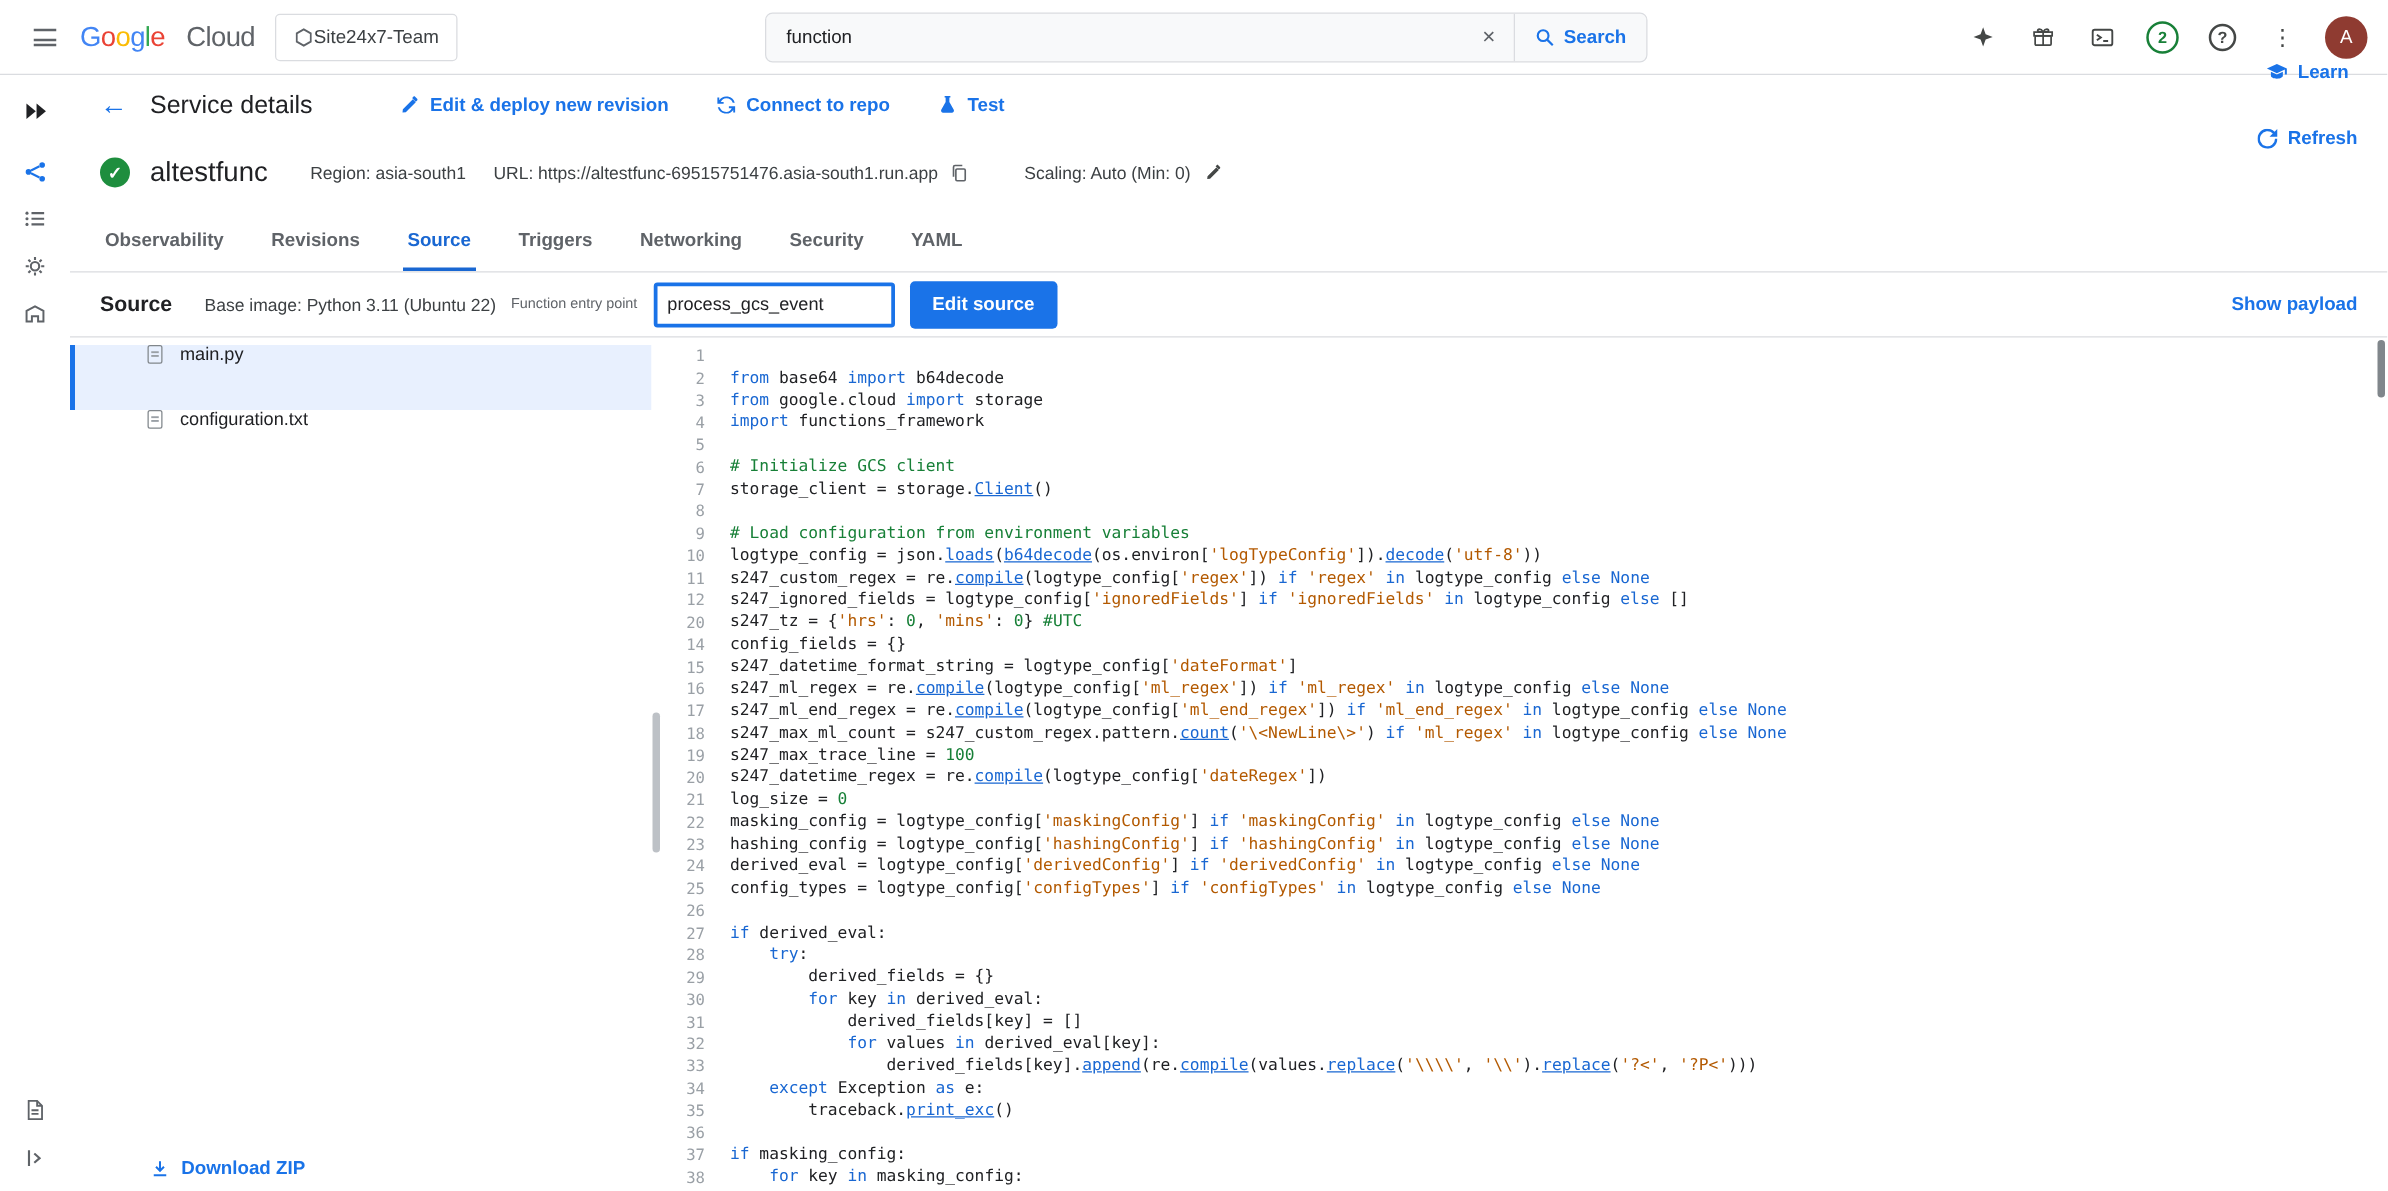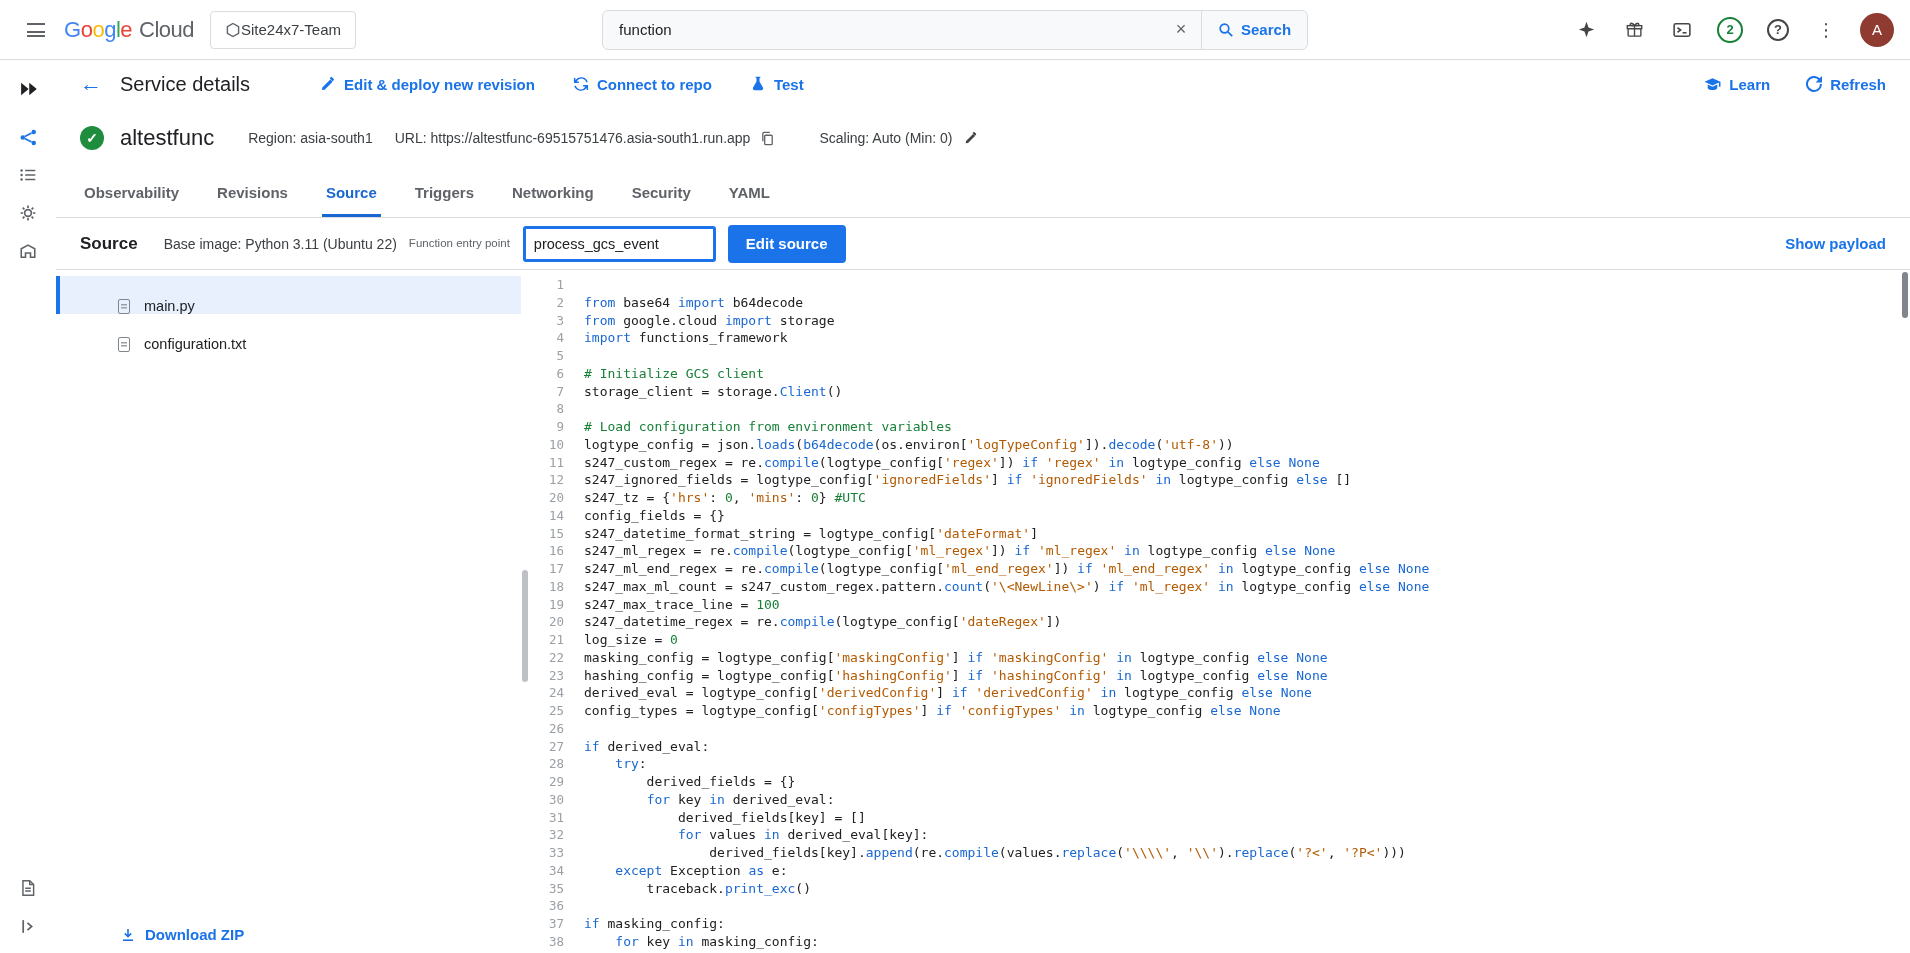--- a/index.html
+++ b/index.html
@@ -9,21 +9,21 @@
   input { font-family:inherit; }
 
   
   .topbar { height:60px; display:flex; align-items:center; padding:0 16px;
     border-bottom:1px solid var(--border); background:#fff; }
   .iconbtn { width:40px; height:40px; display:flex; align-items:center; justify-content:center;
     color:#444746; border-radius:50%; flex:none; }
   .burger { width:18px; height:14px; border-top:2px solid #5f6368; border-bottom:2px solid #5f6368; position:relative; }
   .burger::after { content:""; position:absolute; left:0; right:0; top:6px; height:2px; background:#5f6368; }
   .logo { display:flex; align-items:baseline; font-size:22px; margin-left:8px; letter-spacing:-0.5px; flex:none; }
-  .logo .cloud { color:#5f6368; margin-left:7px; }
+  .logo .cloud { color:#5f6368; margin-left:17px; }
   .project-selector { margin-left:16px; height:38px; border:1px solid var(--border); border-radius:4px;
     display:flex; align-items:center; gap:0; padding:0 14px; font-size:15px; color:#3c4043; flex:none; }
   .project-selector svg { color:#5f6368; }
   .search { margin-left:246px; width:706px; height:40px; display:flex; align-items:stretch;
     border:1px solid var(--border); border-radius:6px; background:#f8f9fa; overflow:hidden; flex:none; }
   .search input { flex:1; border:none; outline:none; background:transparent; font-size:15px; padding:12px 16px; color:#202124; }
   .search .clear { width:40px; font-size:18px; color:#5f6368; }
   .search-btn { display:flex; align-items:center; gap:7px; padding:0 16px; border-left:1px solid var(--border);
     color:var(--accent); font-size:15px; font-weight:bold; }
   .top-actions { margin-left:auto; display:flex; align-items:center; gap:8px; }
@@ -42,21 +42,21 @@
   .nav-icon.logo-run { color:#202124; margin-bottom:10px; }
   .nav-icon.active { color:var(--accent); }
   .nav-bottom { margin-top:auto; }
   .content { flex:1; display:flex; flex-direction:column; min-width:0; }
 
   
   .service-bar { height:48px; display:flex; align-items:center; padding:0 24px; }
   .back { font-size:22px; color:var(--accent); margin-right:18px; line-height:1; }
   .page-title { font-size:20px; font-weight:normal; color:#202124; margin-right:70px; }
   .blue-action { display:flex; align-items:center; gap:8px; color:var(--accent); font-size:15px; font-weight:bold; margin-right:38px; }
-  .bar-right { margin-left:auto; display:flex; align-items:center; gap:36px; }
+  .bar-right { margin-left:auto; display:flex; align-items:center; gap:36px;flex-direction:column; }
   .bar-right .blue-action { margin-right:0; }
 
   
   .service-info { height:60px; display:flex; align-items:center; padding:0 24px; }
   .check-circle { width:24px; height:24px; border-radius:50%; background:var(--check-green); color:#fff;
     display:flex; align-items:center; justify-content:center; font-size:14px; font-weight:bold; flex:none; }
   .svc-name { font-size:22px; color:#202124; margin-left:16px; }
   .meta { font-size:14px; color:#3c4043; }
   .m-region { margin-left:34px; }
   .m-url { margin-left:22px; }
@@ -76,40 +76,40 @@
   .entry-label { font-size:11.5px; color:#5f6368; margin-left:12px; width:110px; line-height:1.1; }
   .entry-input { width:193px; height:36px; border:3px solid var(--accent); border-radius:3px;
     font-size:14.5px; padding:0 8px; color:#202124; outline:none; margin-left:4px; }
   .primary-btn { margin-left:12px; height:38px; padding:0 18px; background:var(--accent); color:#fff;
     border-radius:4px; font-size:15px; font-weight:bold; }
   .show-payload { margin-left:auto; color:var(--accent); font-size:15px; font-weight:bold; text-decoration:none; cursor:pointer; }
 
   
   .workspace { flex:1; display:flex; min-height:0; }
   .file-panel { width:465px; flex:none; position:relative; padding-top:6px; }
-  .file { height:38px; display:flex; align-items:flex-end; gap:14px; padding-left:62px; font-size:14.5px; color:#202124; cursor:pointer; }
+  .file { height:52px; display:flex; align-items:flex-start; gap:14px; padding-left:62px; font-size:14.5px; color:#202124; cursor:pointer; }
   .file.selected { background:var(--file-selected-bg); box-shadow:inset 4px 0 0 var(--accent); }
   .ficon { width:12px; height:15px; border:1.6px solid #80868b; border-radius:2px; flex:none;
     background-image:linear-gradient(#9aa0a6,#9aa0a6),linear-gradient(#9aa0a6,#9aa0a6);
     background-size:6px 1.5px,6px 1.5px; background-position:2px 4px,2px 7px; background-repeat:no-repeat; }
   .download { position:absolute; left:64px; bottom:10px; display:flex; align-items:center; gap:9px;
     color:var(--accent); font-size:15px; font-weight:bold; cursor:pointer; }
   .panel-scrollbar { width:9px; flex:none; position:relative; }
   .pthumb { position:absolute; left:1px; top:300px; width:6px; height:112px; background:#bdc1c6; border-radius:3px; }
 
   .editor { flex:1; min-width:0; padding-top:6px; overflow:hidden;
     font-family:"DejaVu Sans Mono", monospace; font-size:13px; }
   .code-row { display:flex; line-height:17.75px; white-space:pre; }
   .lineno { width:54px; flex:none; text-align:right; padding-right:20px; color:var(--lineno); font-size:12.5px; }
   .code { color:var(--code-text); }
   .tk-s { color:var(--code-string); }
   .tk-c { color:var(--code-comment); }
   .tk-k { color:var(--code-keyword); }
   .tk-n { color:var(--code-number); }
-  .tk-f { color:var(--code-function); }
+  .tk-f { color:var(--code-function);text-decoration:underline; }
   .editor-scrollbar { width:10px; flex:none; position:relative; }
   .ethumb { position:absolute; right:2px; top:2px; width:6px; height:46px; background:#80868b; border-radius:3px; }
 
   svg { display:block; }
 </style>
 </head>
 <body>
 
 <header class="topbar">
   <button class="iconbtn">

